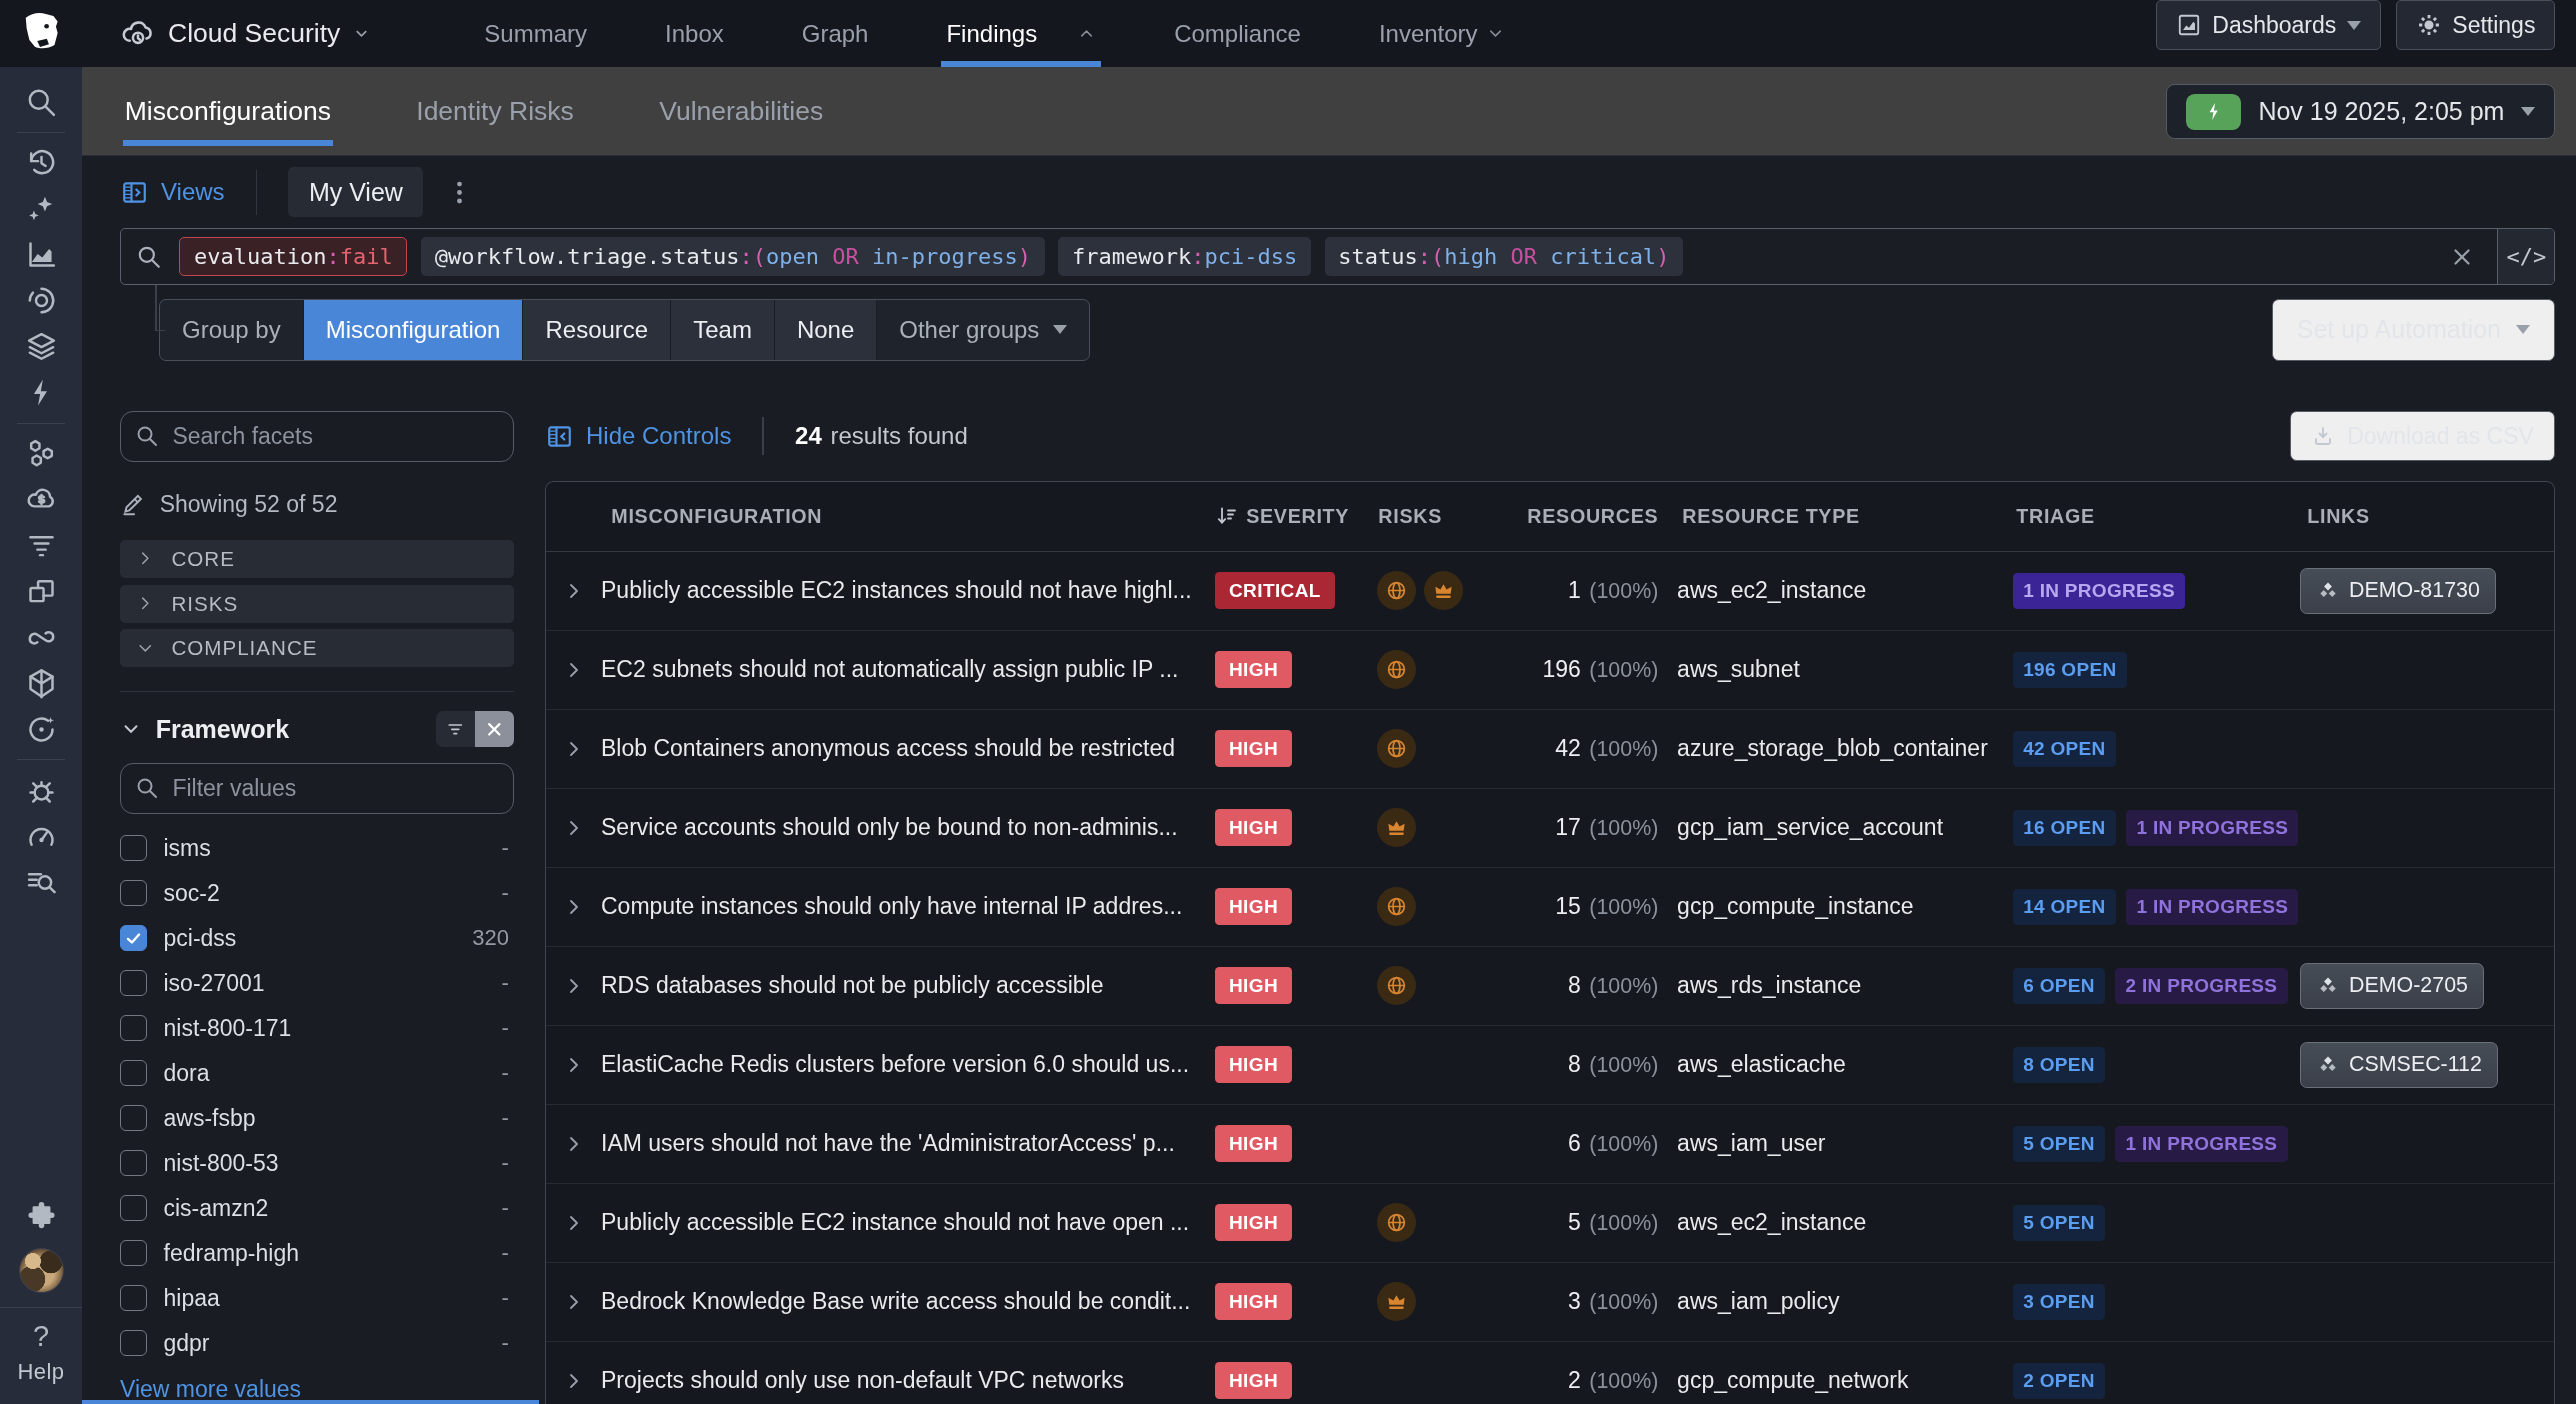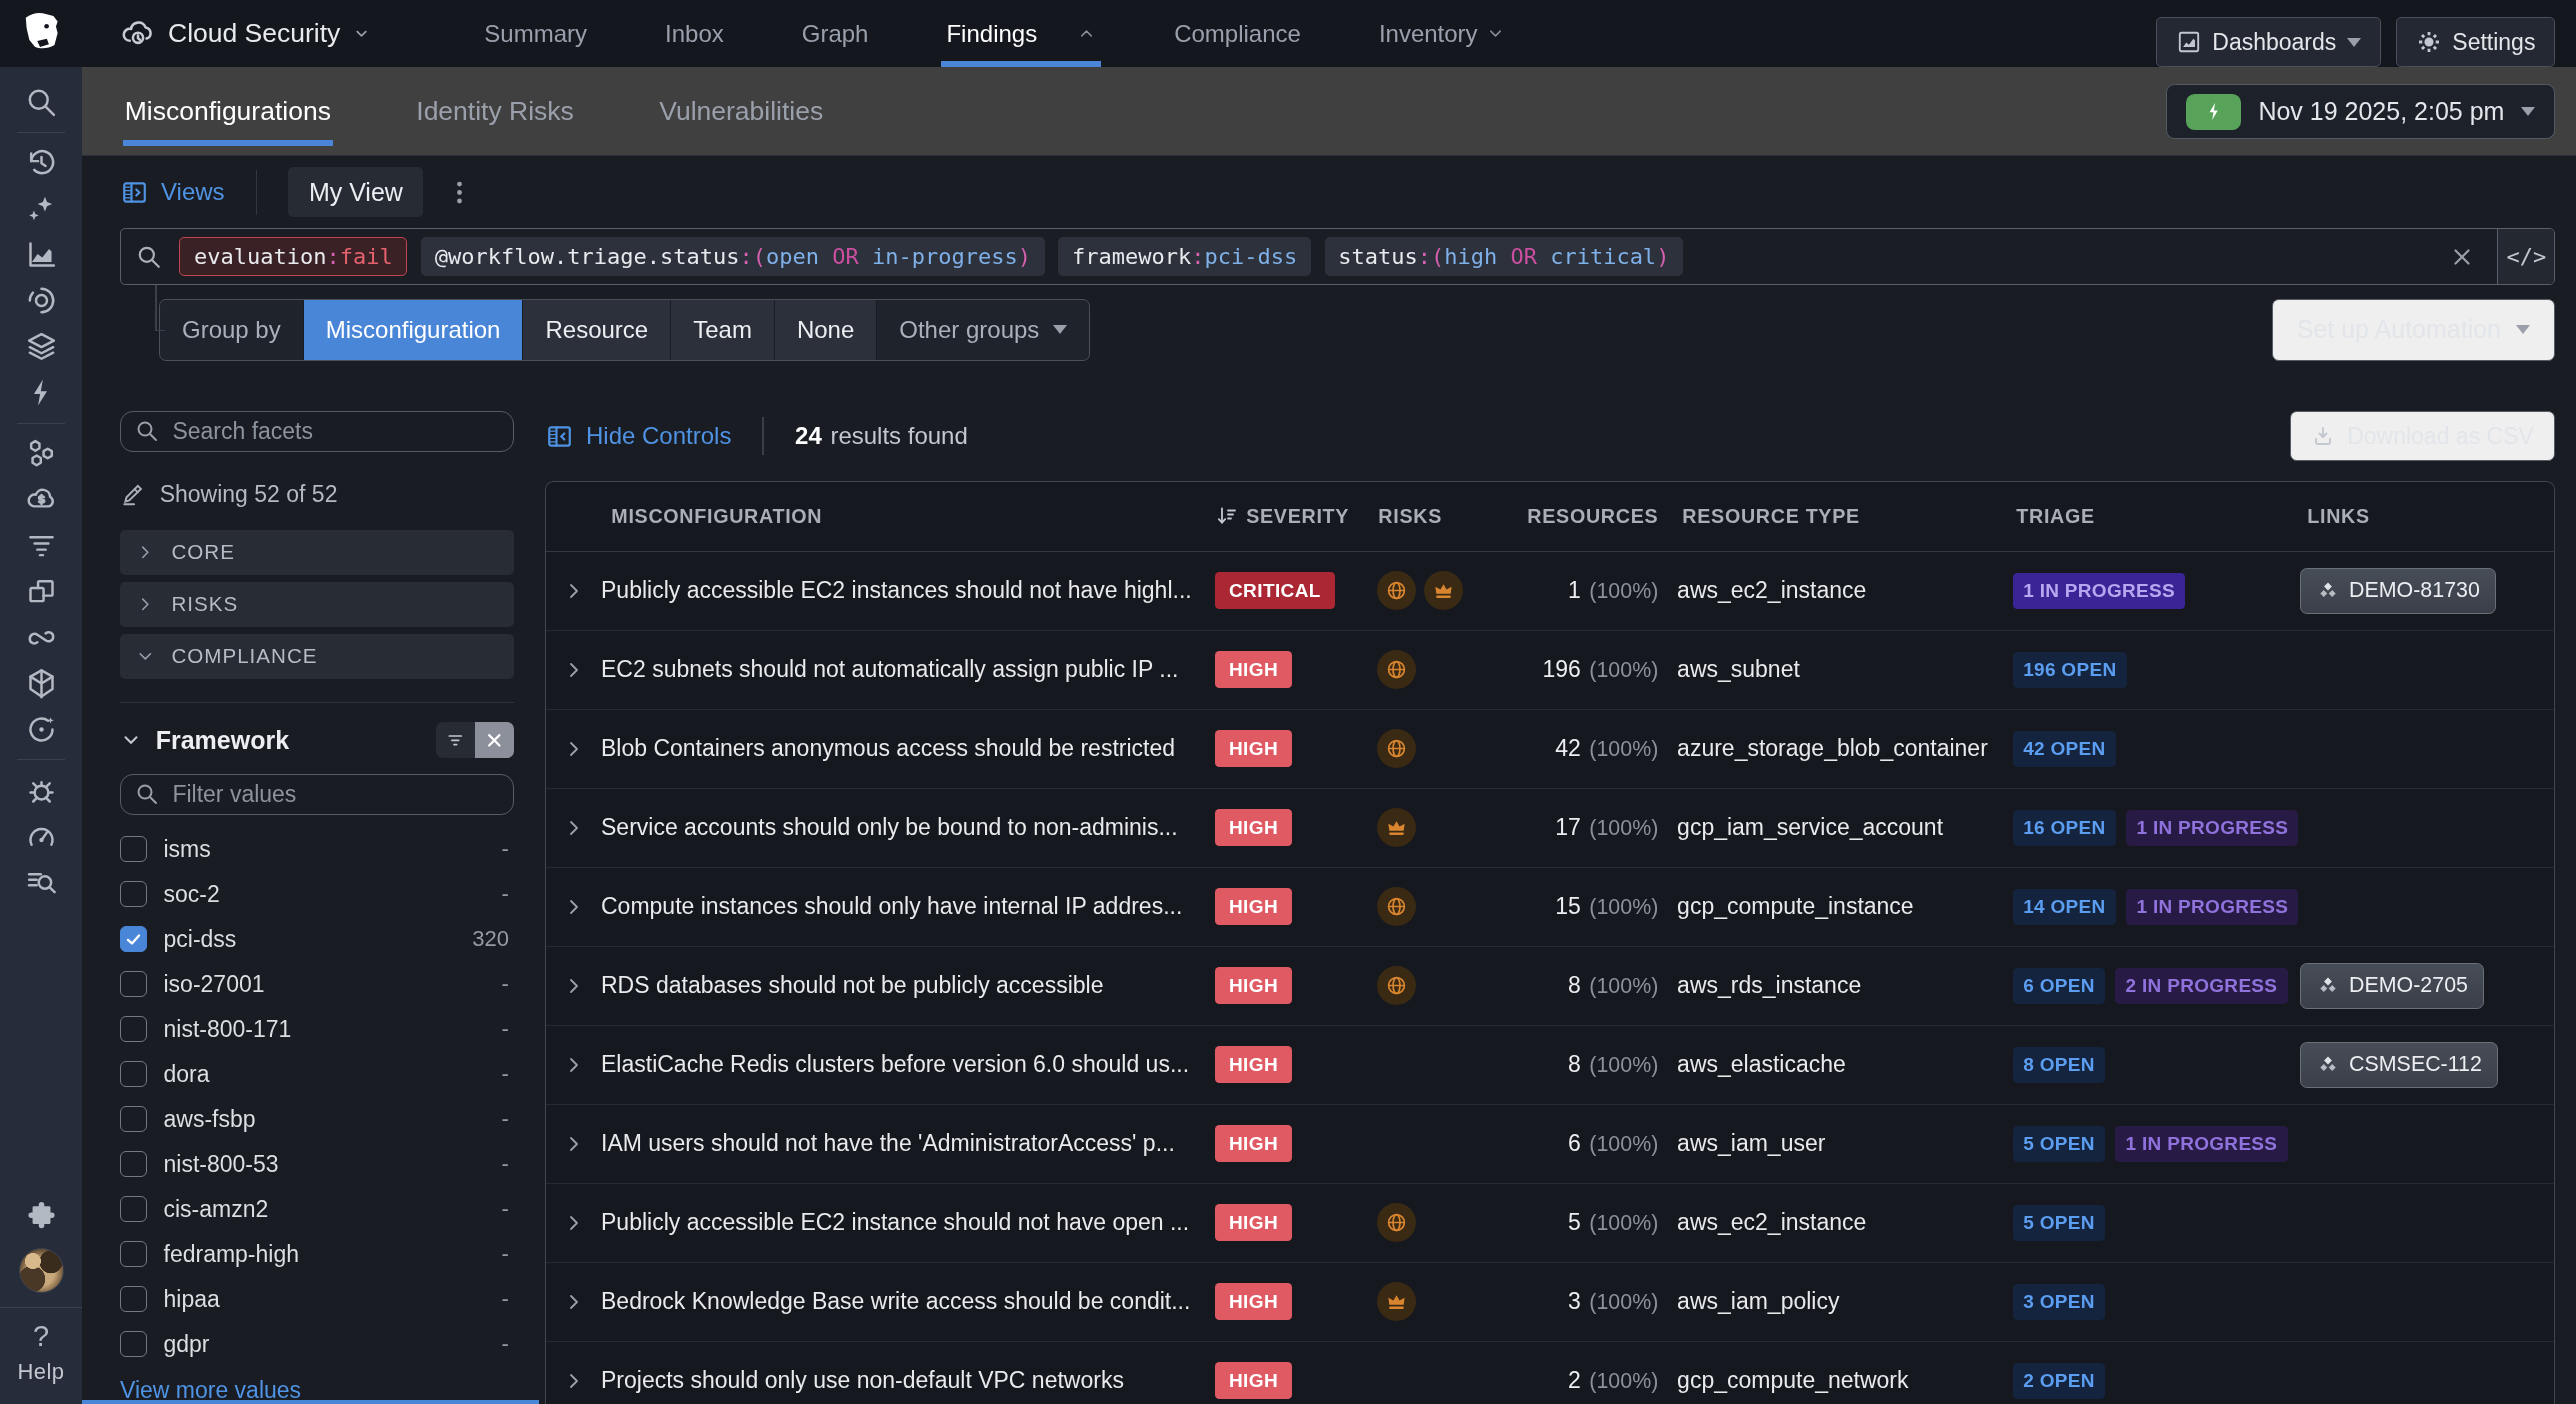--- a/index.html
+++ b/index.html
@@ -37,21 +37,21 @@
   
   .topnav { height:67px; background:#14171e; display:flex; align-items:stretch; padding-left:38px; flex-shrink:0; }
   .product { display:flex; align-items:center; gap:12px; color:#e8eaee; font-size:26.5px; font-weight:400; cursor:pointer; }
   .product svg.picon { width:36px; height:36px; color:#c6cad2; }
   .product .chev { color:#9aa0aa; }
   .navitems { display:flex; align-items:stretch; margin-left:74px; }
   .navitem { display:flex; align-items:center; gap:8.6px; padding:0 39px; font-size:24px; color:#9aa0ab; cursor:pointer; position:relative; }
   .navitem.active { color:#fff;gap:40px; }
   .navitem.active::after { content:""; position:absolute; left:34px; right:34px; bottom:0; height:6px; background:var(--accent,#4a86d8); }
   .navitem .chev { color:#8a9099; }
-  .topnav-right { margin-left:auto; display:flex; align-items:flex-end; gap:15.4px; padding-right:20.6px; }
+  .topnav-right { margin-left:auto; display:flex; align-items:flex-start; gap:15.4px; padding-right:20.6px; }
   .tbtn { height:50px; display:flex; align-items:center; gap:10.3px; padding:0 19px; border:1.7px solid #4a505c; border-radius:5.1px; background:#232833; color:#e4e6ea; font-size:23px; cursor:pointer; }
   .tbtn svg { width:26px; height:26px; color:#c3c8d0; }
   .caret { width:0; height:0; border-left:7.7px solid transparent; border-right:7.7px solid transparent; border-top:9.4px solid #9aa0aa; }
 
   
   .tabsrow { height:89px; background:#404040; border-bottom:1.7px solid #2a2e37; display:flex; align-items:stretch; padding-left:41px; position:relative; flex-shrink:0; }
   .tab { display:flex; align-items:center; padding:0 1.7px; margin-right:82px; font-size:26.5px; color:#9aa0ab; cursor:pointer; position:relative; }
   .tab.active { color:#fff; }
   .tab.active::after { content:""; position:absolute; left:0; right:0; bottom:8.6px; height:6px; background:var(--accent,#4a86d8); }
   .daterange { position:absolute; right:20.6px; top:17px; height:55px; display:flex; align-items:center; gap:17px; border:1.7px solid #565c66; border-radius:8.6px; padding:0 19px; cursor:pointer; background:#1d2129; }
@@ -99,21 +99,21 @@
   .workarea { flex:1; display:flex; padding:50px 20.6px 0 38px; min-height:0; }
 
   
   .facets { width:394px; flex-shrink:0; display:flex; flex-direction:column; }
   .finput { height:51px; border:1.7px solid #575d67; border-radius:13px; display:flex; align-items:center; padding:0 13.7px; gap:13.7px; background:transparent; }
   .finput svg { width:24px; height:24px; color:#9aa0aa; flex-shrink:0; }
   .finput input { background:transparent; border:none; outline:none; color:#d6d9de; font-size:23px; width:100%; font-family:"Liberation Sans",sans-serif; }
   .finput input::placeholder { color:#8d939d; }
   .showing { display:flex; align-items:center; gap:13.7px; color:#b4bac2; font-size:23px; margin:29px 0 22px; }
   .showing svg { width:26px; height:26px; color:#aab0ba; }
-  .fsection { height:45px; background:#272c35; border-radius:5.1px; display:flex; align-items:center; gap:15.4px; padding:0 15.4px; margin-bottom:6.9px; color:#b7bcc4; font-size:20.6px; letter-spacing:1px; cursor:pointer; }
+  .fsection { height:38px; background:#272c35; border-radius:5.1px; display:flex; align-items:center; gap:15.4px; padding:0 15.4px; margin-bottom:6.9px; color:#b7bcc4; font-size:20.6px; letter-spacing:1px; cursor:pointer; }
   .fsection svg { width:20.6px; height:20.6px; color:#9aa0aa; }
   .facet-div { border-top:1.7px solid #2e323b; margin:17px 0 13.7px; }
   .fgroup-head { display:flex; align-items:center; gap:13.7px; margin:5.1px 0 15.4px; }
   .fgroup-title { font-size:25px; font-weight:700; color:#eceef2; }
   .fgroup-head svg.chev { width:22px; height:22px; color:#c3c8d0; }
   .fgroup-actions { margin-left:auto; display:flex; border-radius:6.9px; overflow:hidden; cursor:pointer; }
   .fact { width:39px; height:36px; display:flex; align-items:center; justify-content:center; }
   .fact.filter { background:#262b34; color:#c3c8d0; }
   .fact.clear { background:#8b909a; color:#fff; }
   .fact svg { width:20.6px; height:20.6px; }

